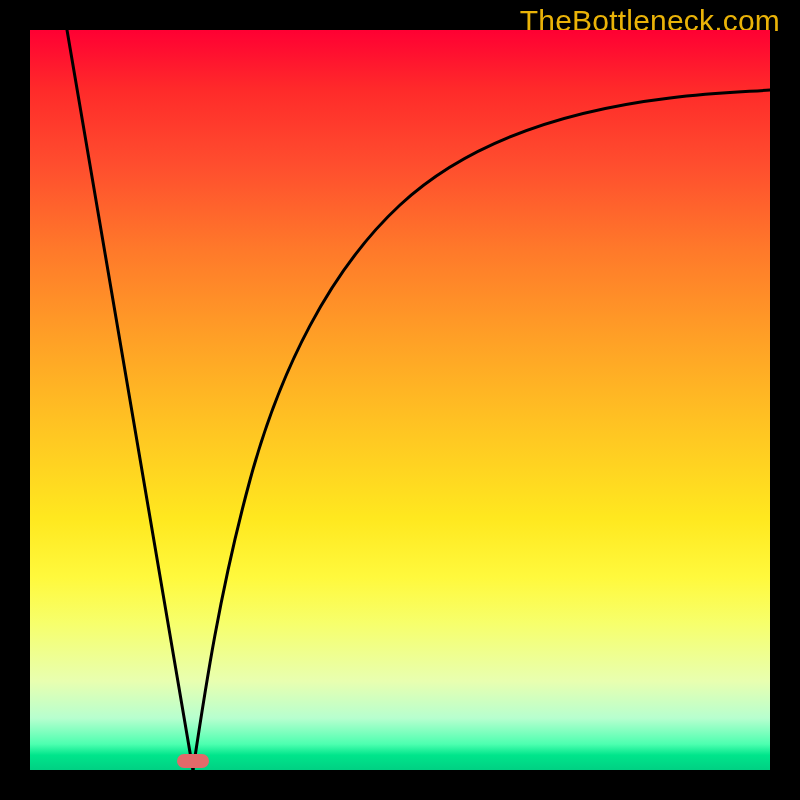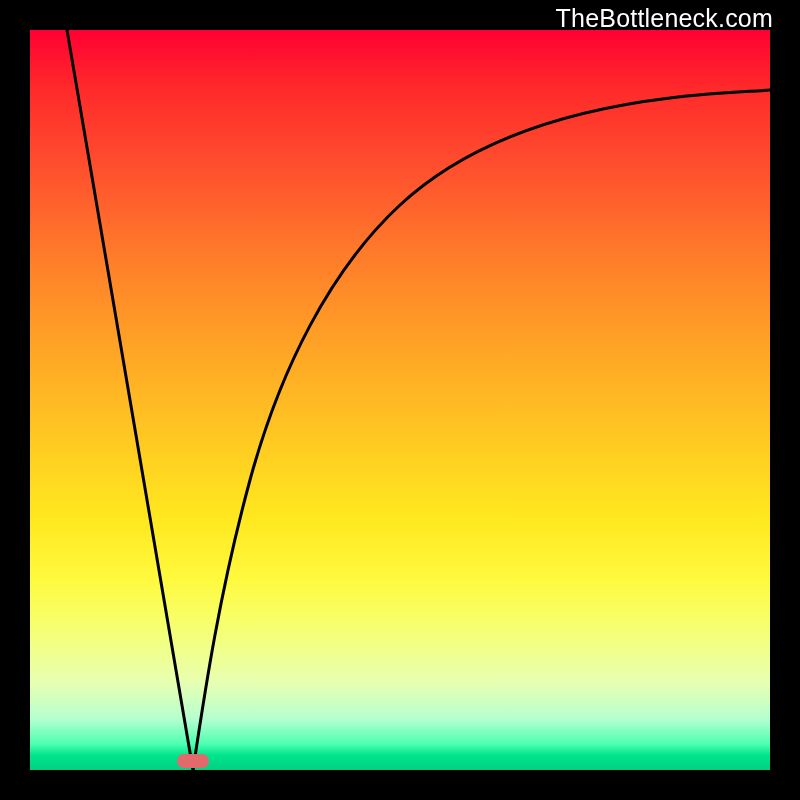--- a/index.html
+++ b/index.html
@@ -37,23 +37,23 @@
       #e8ffb0 88%,
       #b7ffcf 93%,
       #4dffb0 96.5%,
       #00e58b 98%,
       #00d083 100%
     );
   }
   .watermark {
     position: absolute;
     top: 4px;
-    right: 27px;
-    color: #ffffff;
-    font-size: 25px;
+    right: 20px;
+    color: #eab308;
+    font-size: 30px;
     font-weight: 500;
     letter-spacing: 0.2px;
   }
   .curve-svg {
     position: absolute;
     top: 0;
     left: 0;
     width: 740px;
     height: 740px;
   }

